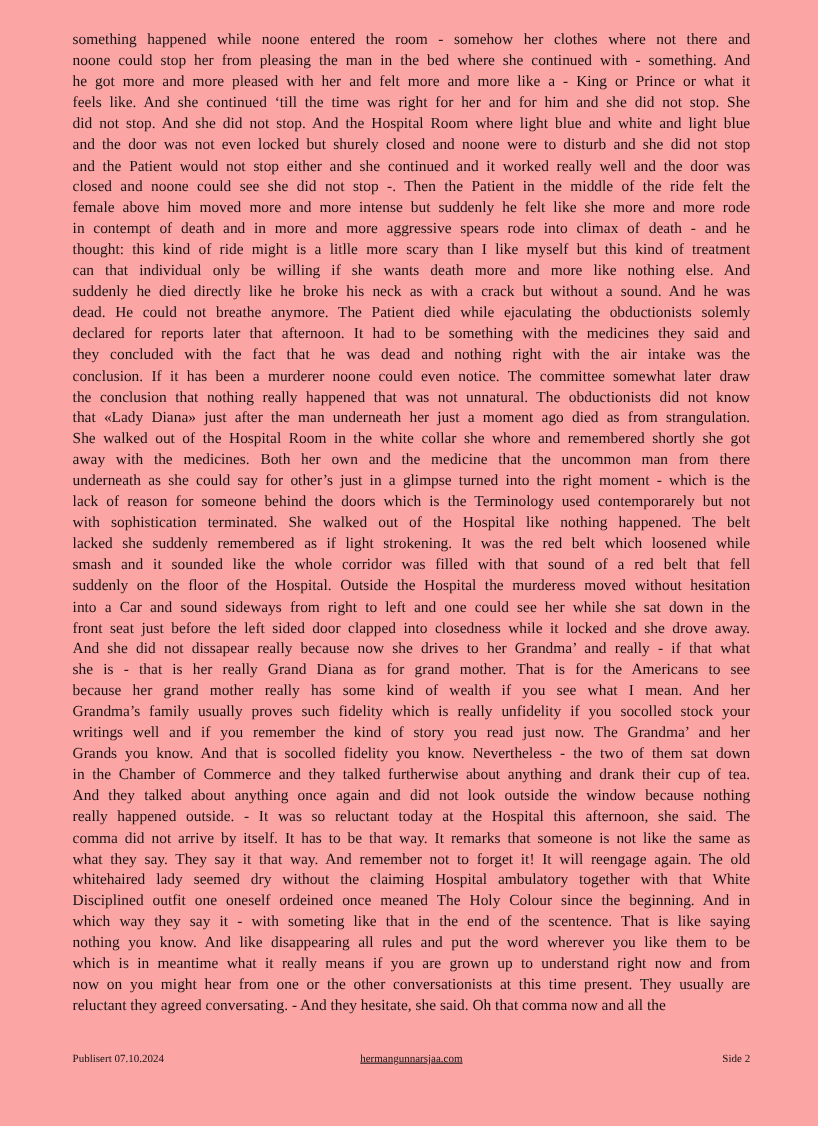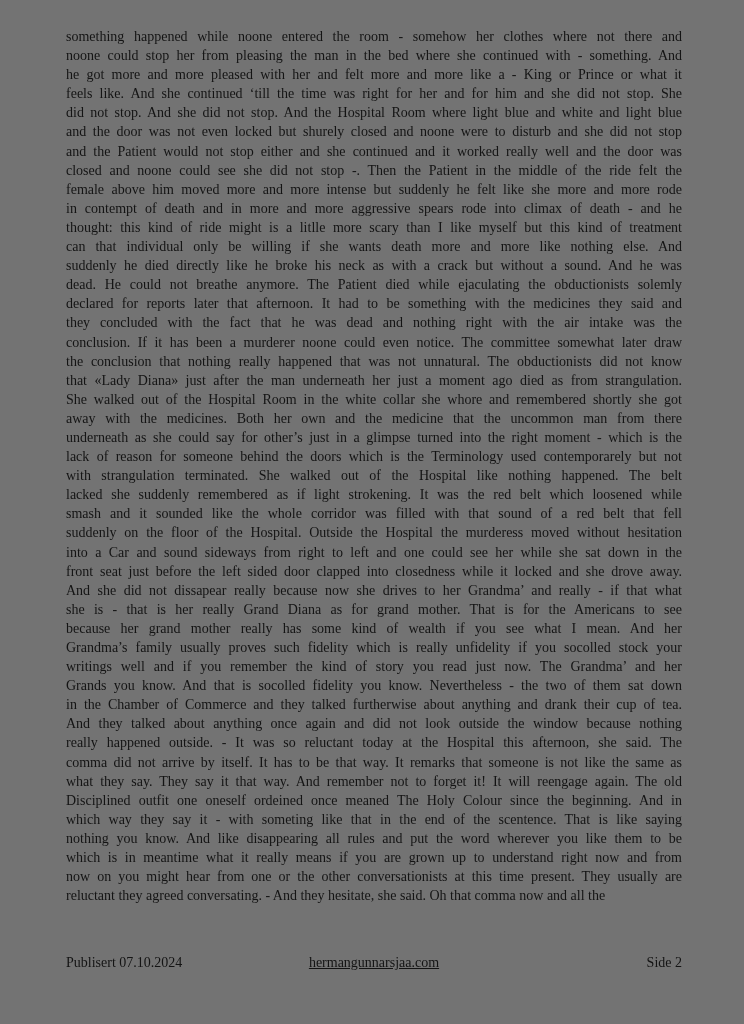--- a/index.html
+++ b/index.html
@@ -10,21 +10,21 @@
   body {
     width: 744px;
     height: 1024px;
     font-family: "Liberation Serif", "DejaVu Serif", serif;
     color: #141414;
   }
   .page {
     position: relative;
     width: 744px;
     height: 1024px;
-    background: #737373;
+    background: #fca5a5;
     overflow: hidden;
   }
   .text-block {
     position: absolute;
     left: 66px;
     top: 27px;
     width: 616px;
   }
   .line {
     font-size: 14px;
@@ -39,21 +39,21 @@
     text-align-last: left;
     -moz-text-align-last: left;
   }
   .footer {
     position: absolute;
     left: 66px;
     top: 953px;
     width: 616px;
     display: flex;
     align-items: baseline;
-    font-size: 14px;
+    font-size: 10px;
     line-height: 19px;
   }
   .footer .f-left  { flex: 1; text-align: left; }
   .footer .f-center{ flex: 1; text-align: center; text-decoration: underline; }
   .footer .f-right { flex: 1; text-align: right; }
 </style>
 </head>
 <body>
 
 <div class="page">
@@ -76,37 +76,38 @@
       <div class="line">dead. He could not breathe anymore. The Patient died while ejaculating the obductionists solemly</div>
       <div class="line">declared for reports later that afternoon. It had to be something with the medicines they said and</div>
       <div class="line">they concluded with the fact that he was dead and nothing right with the air intake was the</div>
       <div class="line">conclusion. If it has been a murderer noone could even notice. The committee somewhat later draw</div>
       <div class="line">the conclusion that nothing really happened that was not unnatural. The obductionists did not know</div>
       <div class="line">that «Lady Diana» just after the man underneath her just a moment ago died as from strangulation.</div>
       <div class="line">She walked out of the Hospital Room in the white collar she whore and remembered shortly she got</div>
       <div class="line">away with the medicines. Both her own and the medicine that the uncommon man from there</div>
       <div class="line">underneath as she could say for other’s just in a glimpse turned into the right moment - which is the</div>
       <div class="line">lack of reason for someone behind the doors which is the Terminology used contemporarely but not</div>
-      <div class="line">with strangulation terminated. She walked out of the Hospital like nothing happened. The belt</div>
+      <div class="line">with sophistication terminated. She walked out of the Hospital like nothing happened. The belt</div>
       <div class="line">lacked she suddenly remembered as if light strokening. It was the red belt which loosened while</div>
       <div class="line">smash and it sounded like the whole corridor was filled with that sound of a red belt that fell</div>
       <div class="line">suddenly on the floor of the Hospital. Outside the Hospital the murderess moved without hesitation</div>
       <div class="line">into a Car and sound sideways from right to left and one could see her while she sat down in the</div>
       <div class="line">front seat just before the left sided door clapped into closedness while it locked and she drove away.</div>
       <div class="line">And she did not dissapear really because now she drives to her Grandma’ and really - if that what</div>
       <div class="line">she is - that is her really Grand Diana as for grand mother. That is for the Americans to see</div>
       <div class="line">because her grand mother really has some kind of wealth if you see what I mean. And her</div>
       <div class="line">Grandma’s family usually proves such fidelity which is really unfidelity if you socolled stock your</div>
       <div class="line">writings well and if you remember the kind of story you read just now. The Grandma’ and her</div>
       <div class="line">Grands you know. And that is socolled fidelity you know. Nevertheless - the two of them sat down</div>
       <div class="line">in the Chamber of Commerce and they talked furtherwise about anything and drank their cup of tea.</div>
       <div class="line">And they talked about anything once again and did not look outside the window because nothing</div>
       <div class="line">really happened outside. - It was so reluctant today at the Hospital this afternoon, she said. The</div>
       <div class="line">comma did not arrive by itself. It has to be that way. It remarks that someone is not like the same as</div>
       <div class="line">what they say. They say it that way. And remember not to forget it! It will reengage again. The old</div>
+      <div class="line">whitehaired lady seemed dry without the claiming Hospital ambulatory together with that White</div>
       <div class="line">Disciplined outfit one oneself ordeined once meaned The Holy Colour since the beginning. And in</div>
       <div class="line">which way they say it - with someting like that in the end of the scentence. That is like saying</div>
       <div class="line">nothing you know. And like disappearing all rules and put the word wherever you like them to be</div>
       <div class="line">which is in meantime what it really means if you are grown up to understand right now and from</div>
       <div class="line">now on you might hear from one or the other conversationists at this time present. They usually are</div>
       <div class="line last">reluctant they agreed conversating. - And they hesitate, she said. Oh that comma now and all the</div>
     </div>
 
   <div class="footer">
     <span class="f-left">Publisert 07.10.2024</span>

